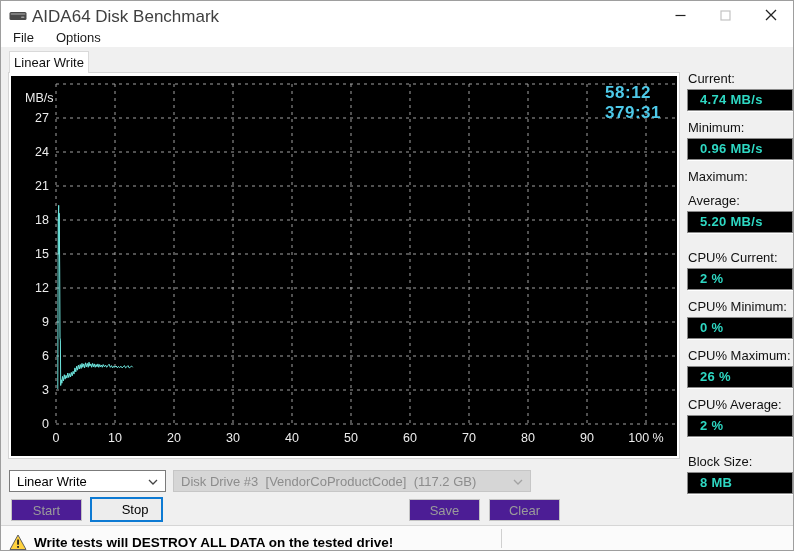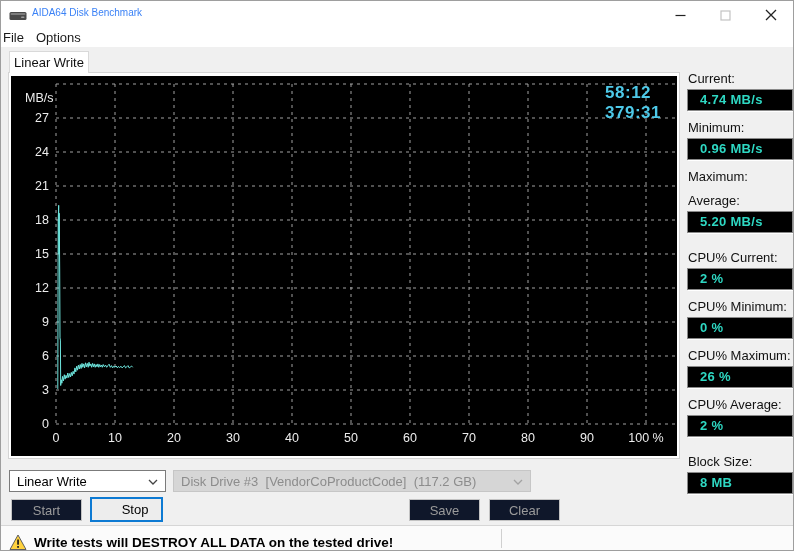--- a/index.html
+++ b/index.html
@@ -1,26 +1,26 @@
 <!DOCTYPE html>
 <html><head>
 <meta charset="utf-8">
 <style>
   html,body{margin:0;padding:0;background:#d8d8d8;font-family:"Liberation Sans",sans-serif;}
   .window{position:relative;width:794px;height:551px;background:#f0f0f0;border:1px solid #9e9e9e;
           box-sizing:border-box;overflow:hidden;font-size:13px;color:#111;}
   
   .titlebar{position:absolute;left:0;top:0;width:100%;height:28px;background:#fff;}
   .app-icon{position:absolute;left:8px;top:7px;width:18px;height:14px;}
-  .win-title{position:absolute;left:31px;top:6px;font-size:10px;color:#3b82f6;white-space:nowrap;}
+  .win-title{position:absolute;left:31px;top:6px;font-size:17px;color:#404040;white-space:nowrap;}
   .win-btns{position:absolute;right:0;top:0;height:28px;display:flex;}
   .win-btn{width:45px;height:28px;display:flex;align-items:center;justify-content:center;}
   
   .menubar{position:absolute;left:0;top:28px;width:100%;height:18px;background:#fff;display:flex;align-items:center;}
-  .menu-item{padding:1px 10px 2px 2px;color:#1a1a1a;}
+  .menu-item{padding:1px 10px 2px 12px;color:#1a1a1a;}
   .menu-item:first-child{margin-left:0;}
   
   .tab{position:absolute;left:8px;top:50px;width:80px;height:22px;background:#fff;
        border:1px solid #d9d9d9;border-bottom:none;z-index:3;display:flex;align-items:center;
        justify-content:center;box-sizing:border-box;}
   .pane{position:absolute;left:7px;top:71px;width:672px;height:387px;background:#fff;
         border:1px solid #d4d4d4;box-sizing:border-box;z-index:1;}
   .chart{position:absolute;left:10px;top:75px;width:666px;height:380px;background:#000;z-index:2;}
   .chart svg{display:block;}
   .timers{position:absolute;top:7px;right:16px;display:flex;color:#4ec9e8;
@@ -34,21 +34,21 @@
             line-height:20px;padding-left:12px;color:#2ed8c3;font-weight:bold;font-size:13px;
             letter-spacing:0.3px;white-space:nowrap;overflow:hidden;}
   
   .combo{position:absolute;height:22px;box-sizing:border-box;display:flex;align-items:center;
          padding-left:7px;white-space:pre;}
   .combo .chev{position:absolute;right:7px;top:8px;}
   .combo-enabled{background:#fff;border:1px solid #7b7b7b;color:#000;}
   .combo-disabled{background:#d6d6d6;border:1px solid #c6c6c6;color:#8c8c8c;text-align:right;}
   .btn{position:absolute;height:22px;box-sizing:border-box;display:flex;align-items:center;
        justify-content:center;font-size:13px;}
-  .btn-disabled{background:#0f172a;border:1px solid #c3c3c3;color:#9b9b9b;}
+  .btn-disabled{background:#4c1d95;border:1px solid #c3c3c3;color:#9b9b9b;}
   .btn-focused{background:#ededed;border:2px solid #0d7ad3;color:#000;}
   
   .statusbar{position:absolute;left:0;top:524px;width:100%;height:26px;background:#fbfbfb;
              border-top:1px solid #d6d6d6;box-sizing:border-box;}
   .status-warning{position:absolute;left:8px;top:8px;display:flex;align-items:center;gap:7px;
                   font-weight:bold;color:#000;font-size:13.5px;white-space:nowrap;}
   .status-divider{position:absolute;left:500px;top:3px;width:1px;height:19px;background:#d0d0d0;}
 </style>
 </head>
 <body>

